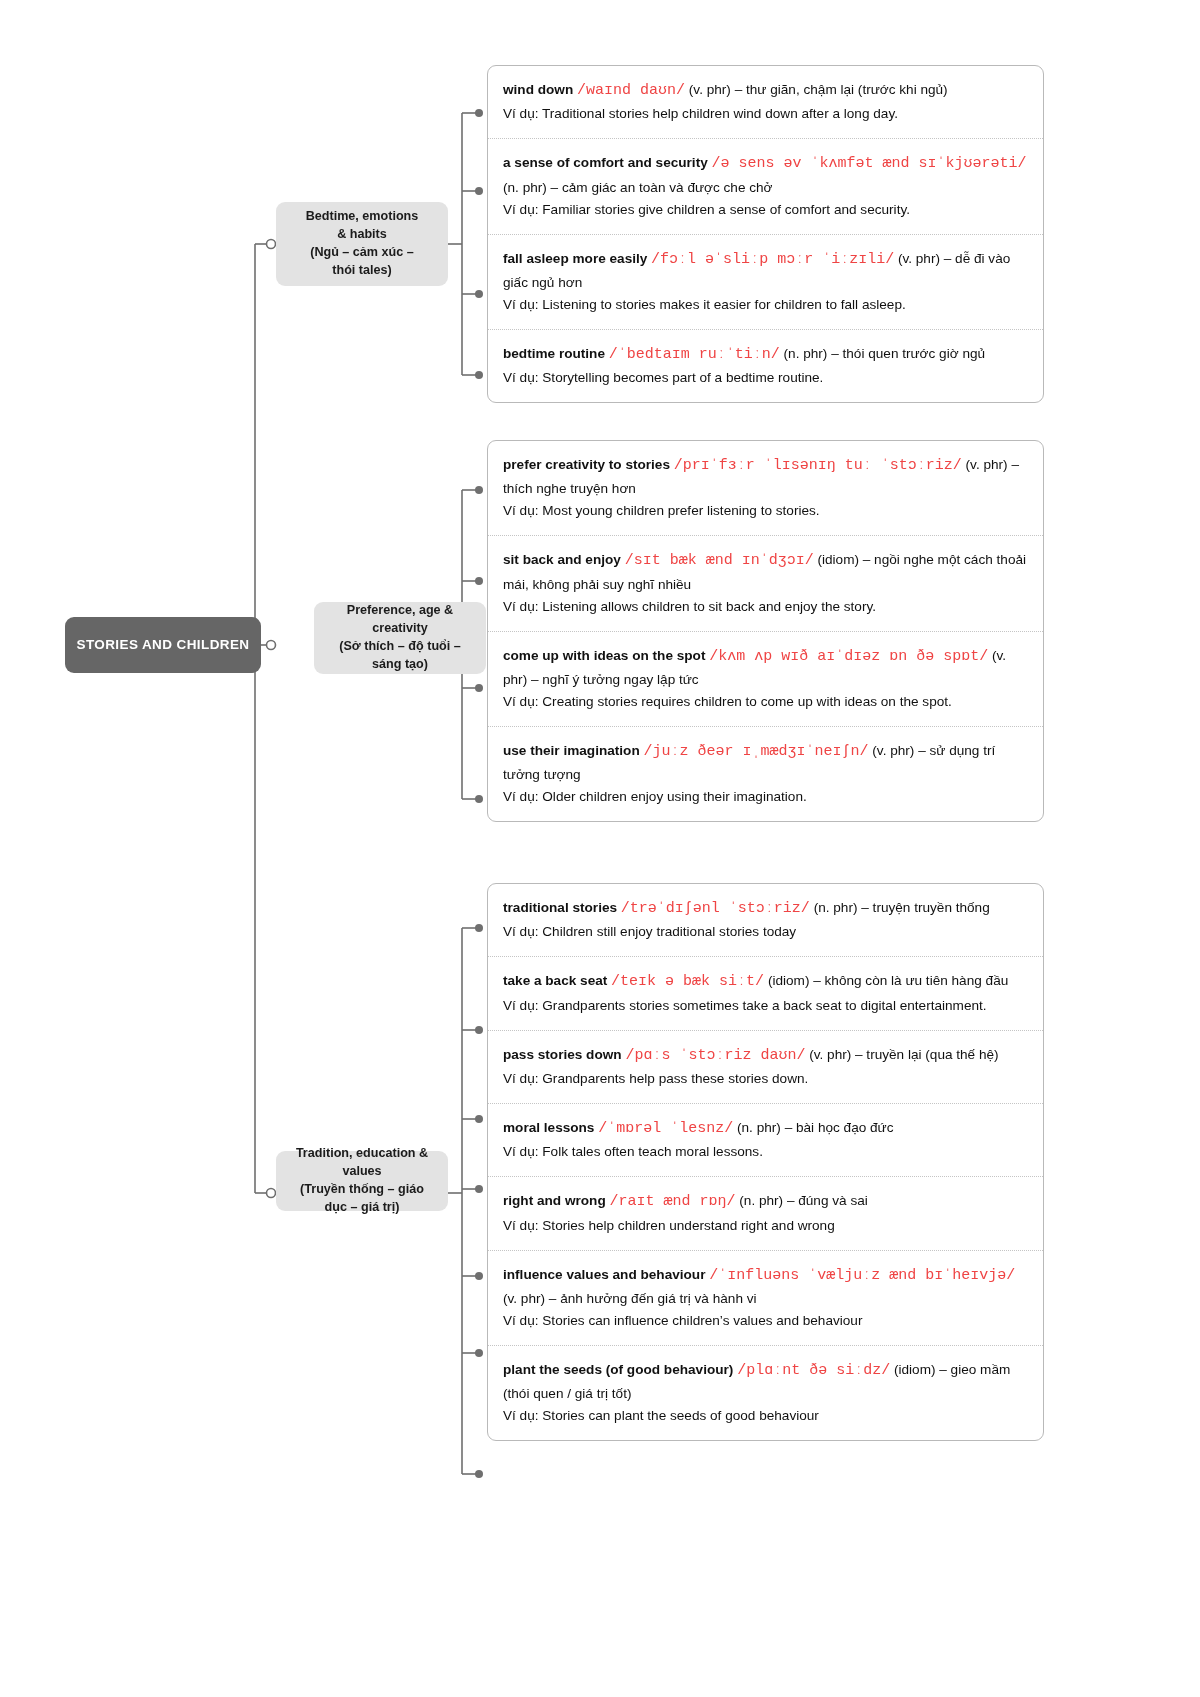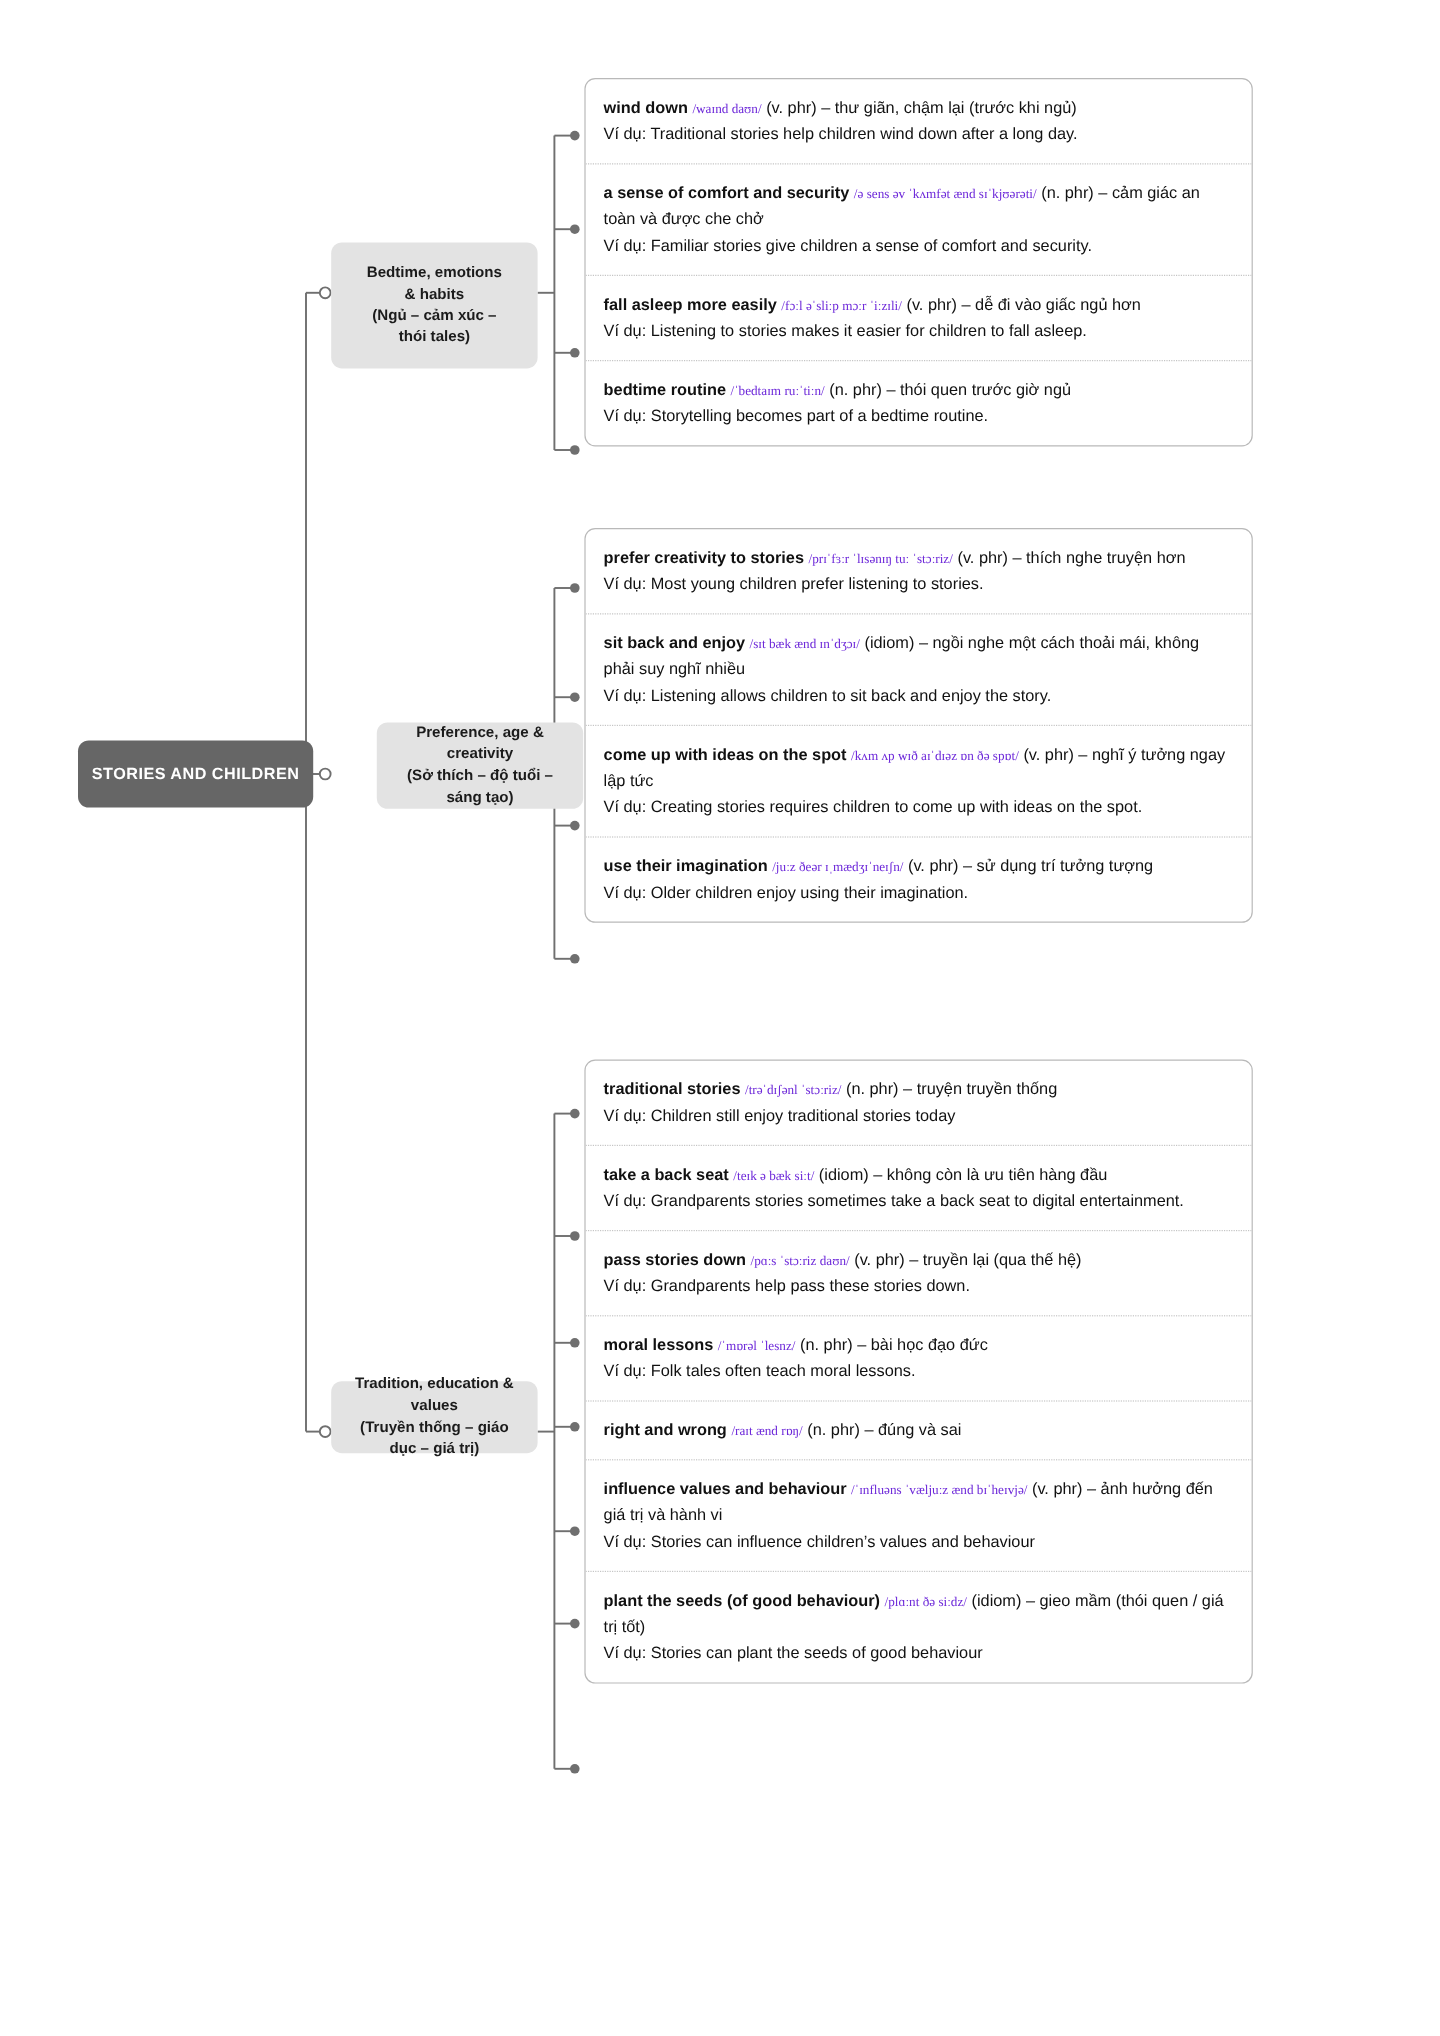--- a/index.html
+++ b/index.html
@@ -50,21 +50,21 @@
     display: flex;
     align-items: center;
     justify-content: center;
     text-align: center;
     color: #1b1b1b;
     font-size: 12.6px;
     font-weight: bold;
     line-height: 1.42;
     padding: 9px 8px;
   }
-  #branch-0 { left: 276px; top: 202px;  height: 105px; }
+  #branch-0 { left: 276px; top: 202px;  height: 84px; }
   #branch-1 { left: 276px; top: 602px;  height: 72px; margin-left: 38px; }
   #branch-2 { left: 276px; top: 1151px; height: 60px; }
 
   
   .card-group {
     position: absolute;
     left: 487px;
     width: 557px;
     background: #ffffff;
     border: 1px solid #b9b9b9;
@@ -87,24 +87,24 @@
     line-height: 1.62;
     margin: 0;
   }
   .entry-line.justify { text-align: justify; }
 
   .term {
     font-weight: bold;
     color: #111111;
   }
   .ipa {
-    font-family: Liberation Serif, serif;
+    font-family: Liberation Mono, monospace;
     font-weight: normal;
-    font-size: 11px;
-    color: #6d28d9;
+    font-size: 15px;
+    color: #ef4444;
   }
   .pos { color: #111111; }
   .viet { color: #111111; margin-top: 40px; }
   .example {
     font-size: 13.6px;
     color: #111111;
     line-height: 1.62;
     margin: 0;
   }
   .example.justify { text-align: justify; }
@@ -252,20 +252,21 @@
       <div class="entry">
         <p class="entry-line"><span class="term">pass stories down</span> <span class="ipa">/pɑːs ˈstɔːriz daʊn/</span> <span class="pos">(v. phr)</span> <span class="viet">– truyền lại (qua thế hệ)</span></p>
         <p class="example">Ví dụ: Grandparents help pass these stories down.</p>
       </div>
       <div class="entry">
         <p class="entry-line"><span class="term">moral lessons</span> <span class="ipa">/ˈmɒrəl ˈlesnz/</span> <span class="pos">(n. phr)</span> <span class="viet">– bài học đạo đức</span></p>
         <p class="example">Ví dụ: Folk tales often teach moral lessons.</p>
       </div>
       <div class="entry">
         <p class="entry-line"><span class="term">right and wrong</span> <span class="ipa">/raɪt ænd rɒŋ/</span> <span class="pos">(n. phr)</span> <span class="viet">– đúng và sai</span></p>
+        <p class="example">Ví dụ: Stories help children understand right and wrong</p>
       </div>
       <div class="entry">
         <p class="entry-line"><span class="term">influence values and behaviour</span> <span class="ipa">/ˈɪnfluəns ˈvæljuːz ænd bɪˈheɪvjə/</span> <span class="pos">(v. phr)</span> <span class="viet">– ảnh hưởng đến giá trị và hành vi</span></p>
         <p class="example">Ví dụ: Stories can influence children’s values and behaviour</p>
       </div>
       <div class="entry">
         <p class="entry-line"><span class="term">plant the seeds (of good behaviour)</span> <span class="ipa">/plɑːnt ðə siːdz/</span> <span class="pos">(idiom)</span> <span class="viet">– gieo mầm (thói quen / giá trị tốt)</span></p>
         <p class="example">Ví dụ: Stories can plant the seeds of good behaviour</p>
       </div>
     </div>

